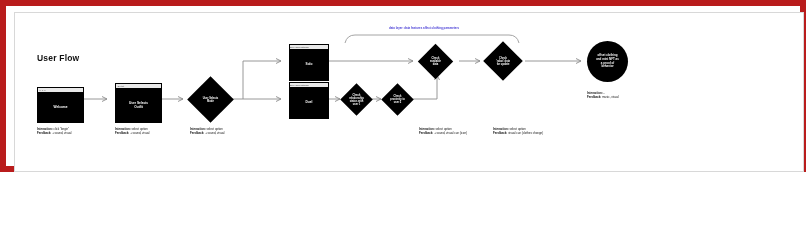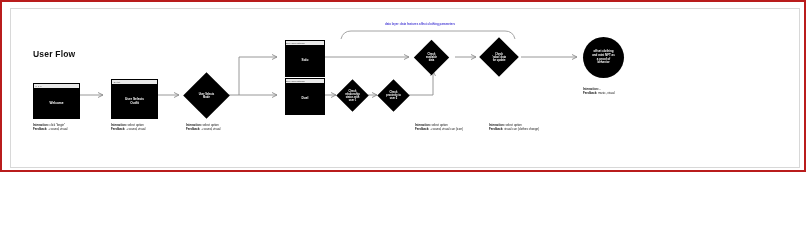--- a/index.html
+++ b/index.html
@@ -1,19 +1,19 @@
 <!DOCTYPE html>
 <html><head>
 <meta charset="utf-8">
 <style>
   html,body{margin:0;padding:0;background:#ffffff;}
   body{width:806px;height:172px;overflow:hidden;font-family:"Liberation Sans",sans-serif;}
 
   #frame{position:absolute;left:0;top:0;width:806px;height:172px;
-         box-sizing:border-box;border:2px solid #b91c1c;background:#fff;}
+         box-sizing:border-box;border:6px solid #b91c1c;background:#fff;}
   #canvas{position:absolute;left:8px;top:6px;width:790px;height:160px;
           box-sizing:border-box;border:1px solid #d8d8d8;background:#fff;overflow:hidden;}
 
   #title{position:absolute;left:22px;top:40px;font-size:8.5px;font-weight:bold;
          color:#111;letter-spacing:.2px;}
 
   
   .win{position:absolute;background:#000;box-sizing:border-box;border:1px solid #000;}
   .win .bar{position:absolute;left:0;top:0;right:0;height:4px;background:#e9e9e9;
             border-bottom:1px solid #000;display:flex;align-items:center;}

